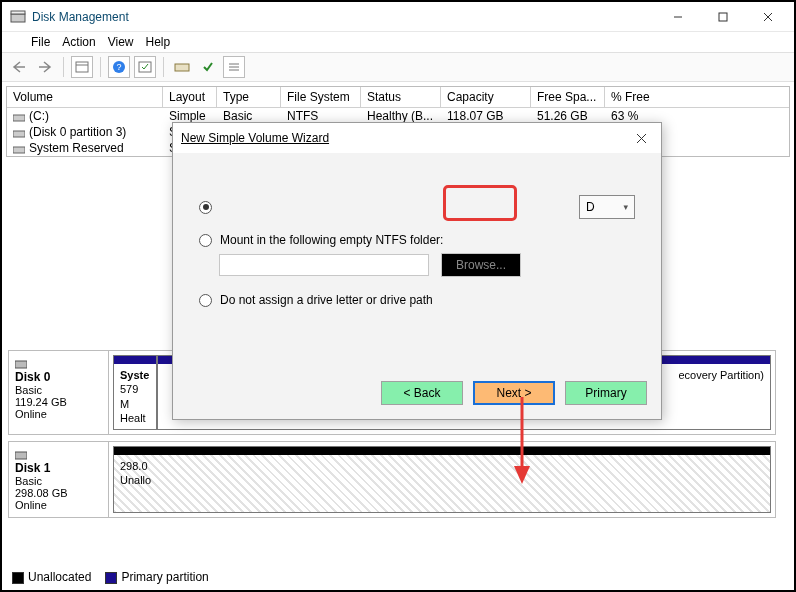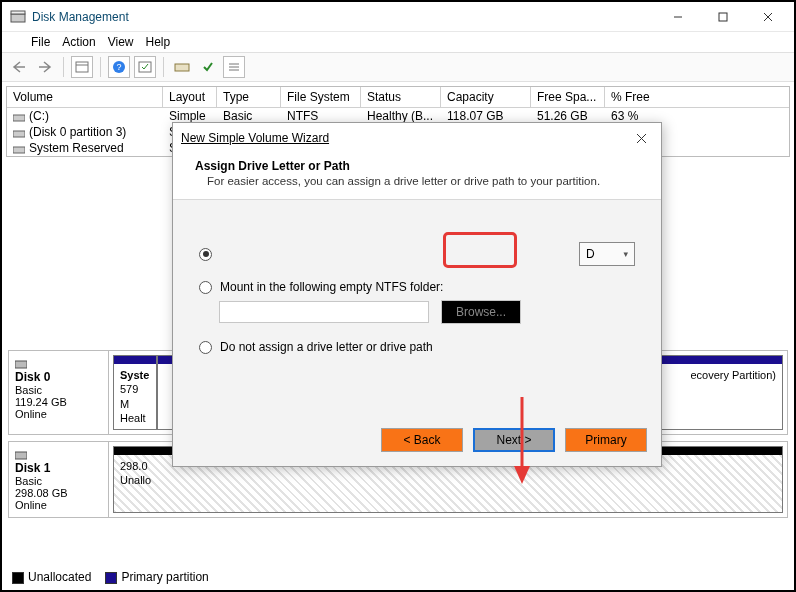--- a/index.html
+++ b/index.html
@@ -26,21 +26,21 @@
 
   
   .voltable { border:1px solid #bcbcbc; margin:4px; }
   .volhead { display:flex; background:#fff; border-bottom:1px solid #d0d0d0; font-size:12px; }
   .volcol { border-right:1px solid #d0d0d0; padding:3px 6px; overflow:hidden; white-space:nowrap; text-overflow:ellipsis; }
   .volrow { display:flex; font-size:12px; }
   .volrow .volcol { border-right:1px solid transparent; padding:1px 6px; }
   .diskicon { width:12px; height:12px; display:inline-block; margin-right:4px; vertical-align:middle; }
 
   
-  .diskpanel { position:absolute; left:6px; right:6px; }
+  .diskpanel { position:absolute; left:6px; right:18px; }
   .diskrow { display:flex; border:1px solid #bcbcbc; margin-bottom:6px; background:#fff; }
   .diskside { width:100px; border-right:1px solid #bcbcbc; padding:6px; font-size:11px; }
   .diskside .dname { font-weight:bold; font-size:12px; }
   .partrow { flex:1; display:flex; padding:4px; gap:0; }
   .part { border:1px solid #787878; font-size:11px; padding:4px 6px; position:relative; overflow:hidden; }
   .part .stripe { position:absolute; top:0; left:0; right:0; height:8px; }
   .part .plabel { margin-top:8px; line-height:1.3; }
   .hatched { background: repeating-linear-gradient(45deg,#e2e2e2,#e2e2e2 2px,#fff 2px,#fff 6px); }
 
   
@@ -58,22 +58,22 @@
   .dlg-body { background:#f3f3f3; padding:42px 26px 50px 26px; font-size:12px; }
   .radio-row { display:flex; align-items:center; margin-bottom:14px; }
   .radio { width:13px; height:13px; border:1px solid #555; border-radius:50%; margin-right:8px; position:relative; background:#fff; }
   .radio.sel::after { content:""; position:absolute; left:2.5px; top:2.5px; width:6px; height:6px; background:#333; border-radius:50%; }
   .drive-sel { margin-left:auto; width:56px; height:24px; border:1px solid #888; background:#fafafa; display:flex; align-items:center; padding:0 6px; font-size:12px; justify-content:space-between; }
   .drive-sel .chev { font-size:9px; color:#555; }
   .hl { position:absolute; border:3px solid #e53935; border-radius:5px; }
   .pathbox { width:210px; height:22px; border:1px solid #c7c7c7; background:#fff; margin-left:20px; }
   .browse { width:80px; height:24px; border:1px solid #c7c7c7; background:#000000; color:#888; font-size:12px; display:flex; align-items:center; justify-content:center; margin-left:12px; }
   .dlg-foot { background:#f3f3f3; padding:10px 14px 14px 0; display:flex; justify-content:flex-end; gap:10px; }
-  .dbtn { width:82px; height:24px; border:1px solid #a0a0a0; background:#f97316; font-size:12px; display:flex; align-items:center; justify-content:center; }
-  .dbtn.prim { border:2px solid #1a6fd6; background:#a3a3a3; }
+  .dbtn { width:82px; height:24px; border:1px solid #a0a0a0; background:#86efac; font-size:12px; display:flex; align-items:center; justify-content:center; }
+  .dbtn.prim { border:2px solid #1a6fd6; background:#fdba74; }
 
   
   .arrow { position:absolute; pointer-events:none; }
 </style>
 </head>
 <body>
 
 <div class="frame">
 
   <div class="titlebar">
@@ -261,24 +261,20 @@
   <div class="dialog">
     <div class="dlg-title">
       <span class="t">New Simple Volume Wizard</span>
       <div class="dlg-close">
           <svg width="11" height="11" viewBox="0 0 11 11">
             <line x1="1" y1="1" x2="10" y2="10" stroke="#333"></line>
             <line x1="10" y1="1" x2="1" y2="10" stroke="#333"></line>
           </svg>
         </div>
     </div>
-    <div class="dlg-head">
-      <div class="h1">Assign Drive Letter or Path</div>
-      <div class="h2">For easier access, you can assign a drive letter or drive path to your partition.</div>
-    </div>
     <div class="dlg-body" style="position:relative">
       <div class="radio-row">
         <span class="radio sel"></span>
         <div class="drive-sel">
           <span>D</span>
           <span class="chev">▾</span>
         </div>
       </div>
       <div class="radio-row" style="margin-bottom:6px">
         <span class="radio"></span>

